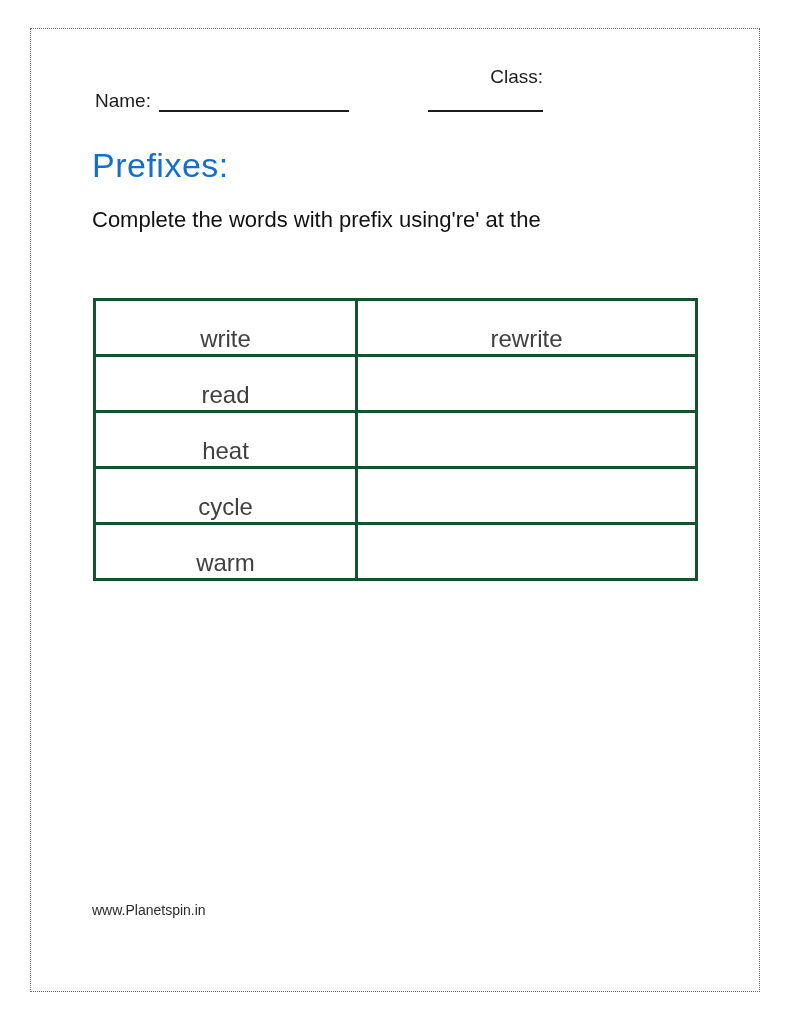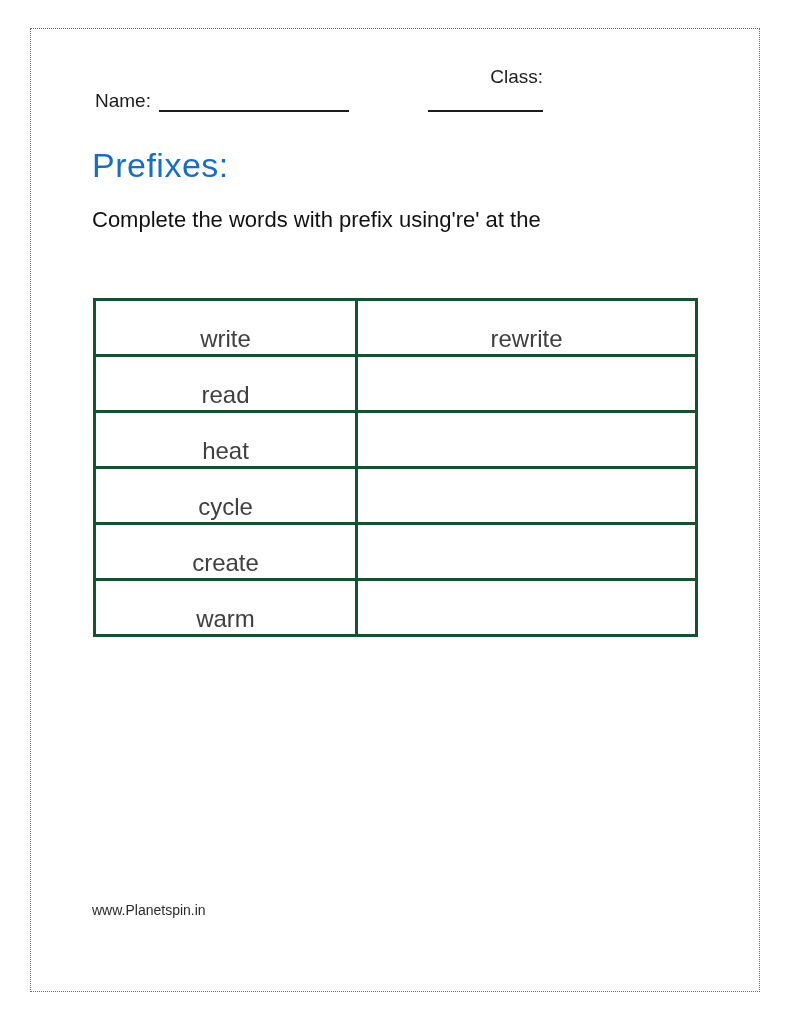--- a/index.html
+++ b/index.html
@@ -113,23 +113,19 @@
     </tr>
     <tr>
       <td class="col-word">heat</td>
       <td class="col-answer"></td>
     </tr>
     <tr>
       <td class="col-word">cycle</td>
       <td class="col-answer"></td>
     </tr>
     <tr>
-      <td class="col-word">create</td>
-      <td class="col-answer"></td>
-    </tr>
-    <tr>
       <td class="col-word">warm</td>
       <td class="col-answer"></td>
     </tr>
   </tbody>
 </table>
 
 <div class="page-footer">www.Planetspin.in</div>
 
 </body></html>

